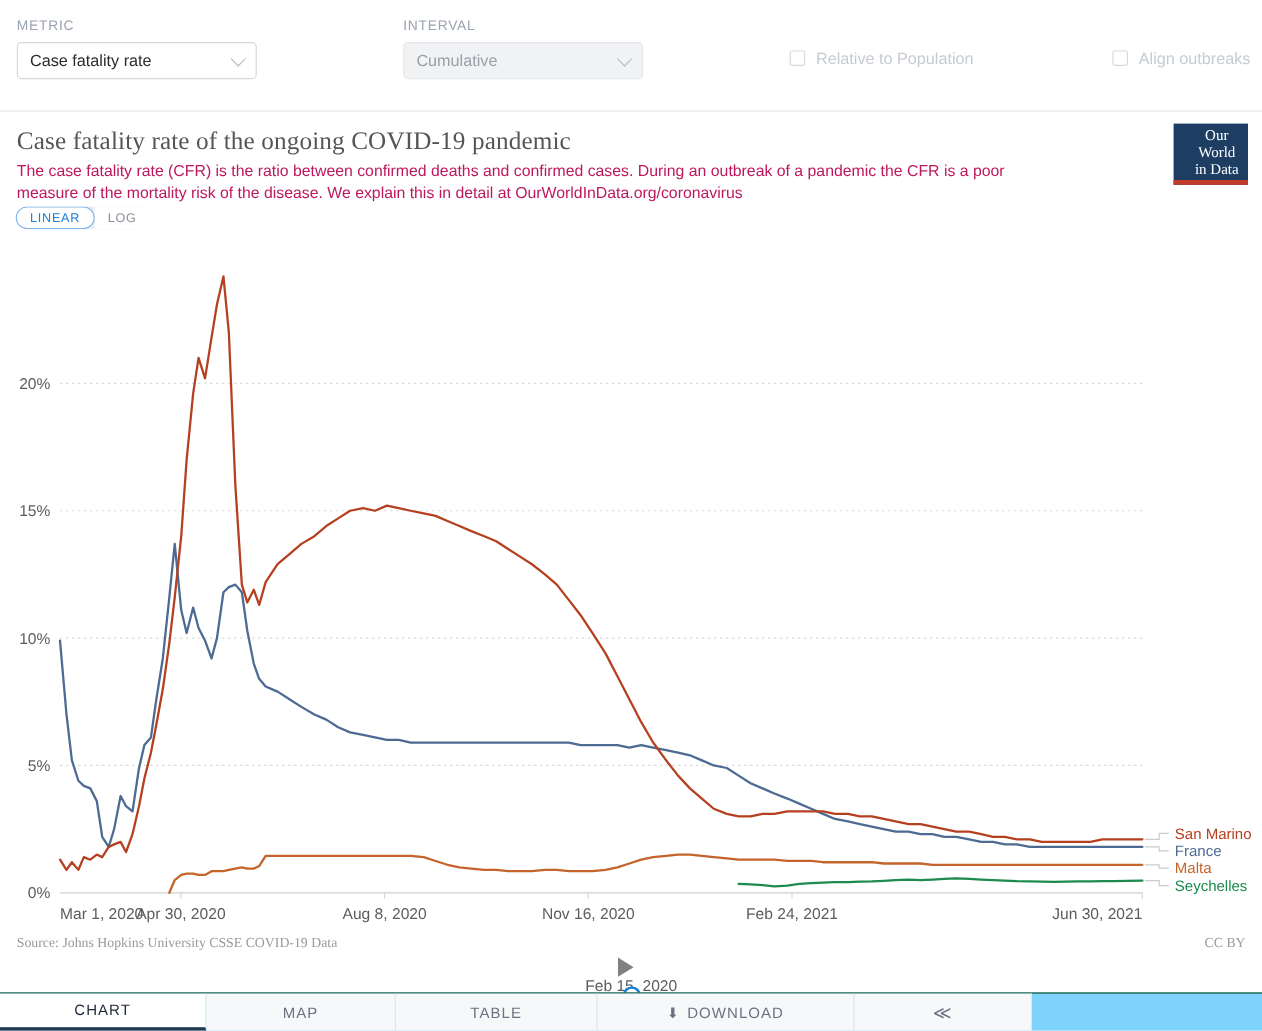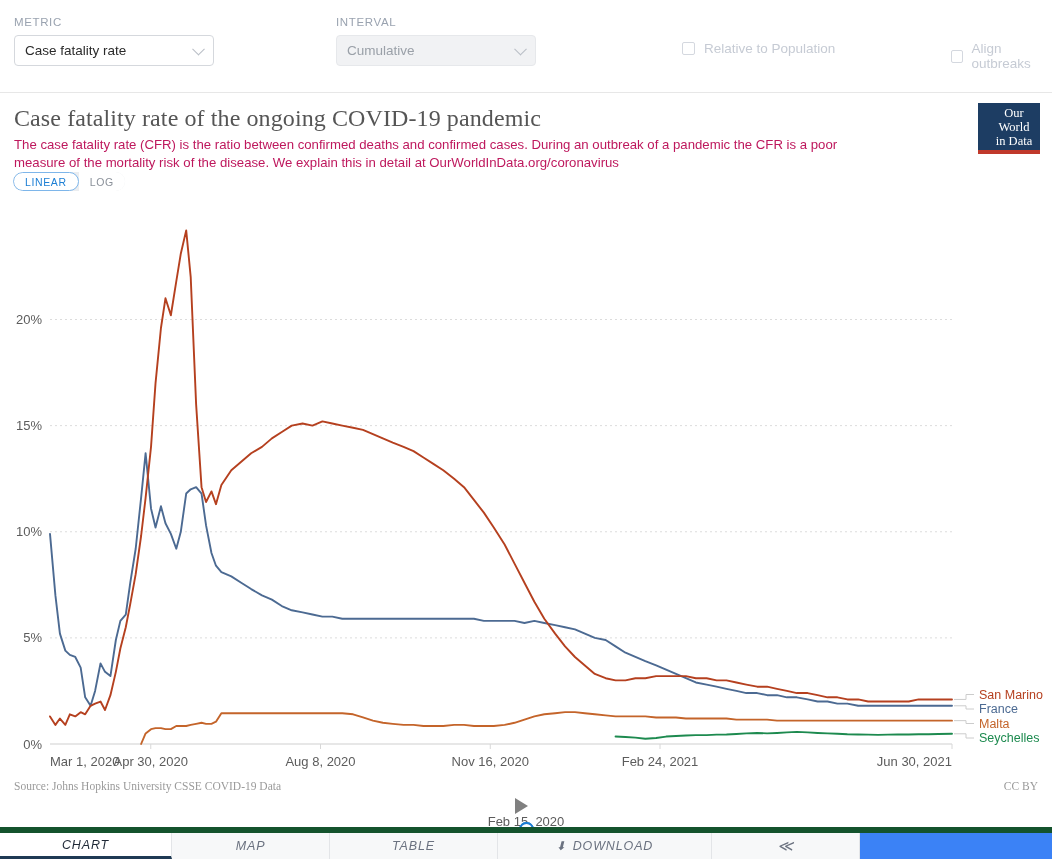--- a/index.html
+++ b/index.html
@@ -52,35 +52,34 @@
     border-right: 1.6px solid #b9bec6;
     border-bottom: 1.6px solid #b9bec6;
     transform: translateY(-70%) rotate(45deg);
   }
   .checkbox-row {
     position: absolute; top: 41px;
     display: flex; align-items: center;
     color: #c6cbd4;
     font-size: 13.5px;
     cursor: default;
-    margin-left: 24px;
   }
   .cbox {
     width: 13px; height: 13px;
     border: 1.4px solid #d4d8df;
     border-radius: 2px;
     margin-right: 9px;
     background: #fff;
   }
 
   
   .header { position: relative; padding: 12px 14px 0 14px; }
   .chart-title {
     font-family: "Liberation Serif", serif;
-    font-size: 24px;
+    font-size: 21px;
     color: #555;
     font-weight: 400;
     margin: 0 0 4px 0;
     letter-spacing: .1px;
   }
   .chart-subtitle {
     font-size: 13.2px;
     line-height: 1.35;
     color: #be185d;
     max-width: 870px;
@@ -177,23 +176,22 @@
     background: #fff;
     border: 2.3px solid #1d7fd4;
     margin-left: -7.5px;
     cursor: pointer;
   }
 
   
   .tabs {
     position: absolute; left: 0; top: 827px; width: 1052px; height: 32px;
     display: flex;
-    background: #3b82f6;
-    border-top: 6px solid #14532d;
-    font-style: italic;
+    background: #7dd3fc;
+    border-top: 1px solid #14532d;
   }
   .tab {
     display: flex; align-items: center; justify-content: center;
     font-size: 12.5px;
     letter-spacing: .07em;
     color: #6b7280;
     border-right: 1px solid #e3e5e8;
     cursor: pointer;
     background: #f7f8f9;
     position: relative;

